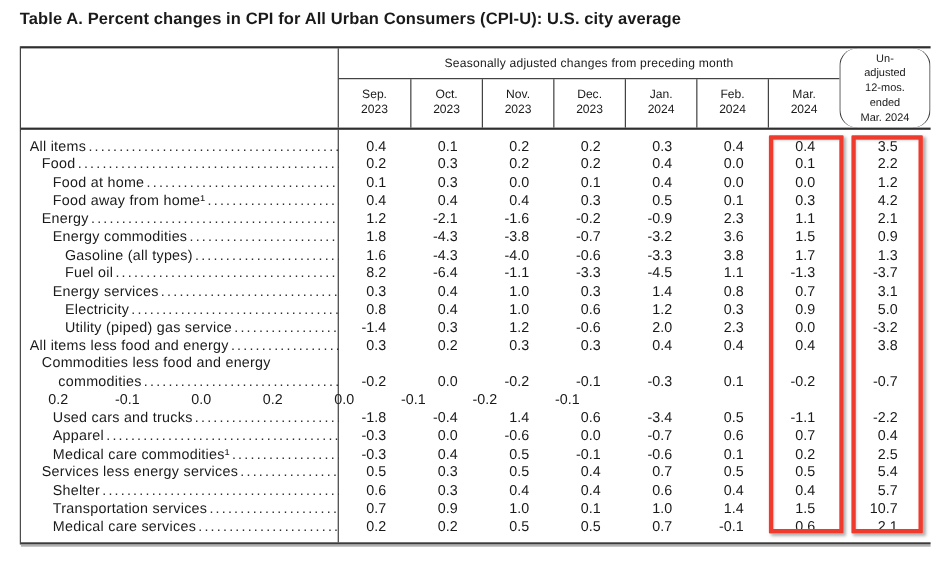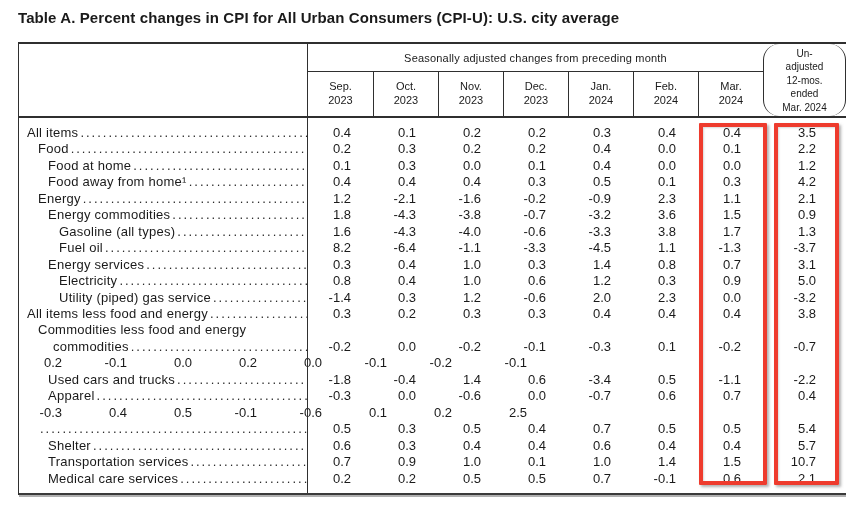--- a/index.html
+++ b/index.html
@@ -378,33 +378,38 @@
           <div class="num">-0.6</div>
           <div class="num">0.0</div>
           <div class="num">-0.7</div>
           <div class="num">0.6</div>
           <div class="num">0.7</div>
           <div class="num unadj">0.4</div>
         </div>
       </div>
       <div class="trow">
         <div class="tline">
+          <div class="stub ind2">
+            <span class="lbl">Medical care commodities¹</span>
+            <span class="dots"></span>
+          </div>
           <div class="num">-0.3</div>
           <div class="num">0.4</div>
           <div class="num">0.5</div>
           <div class="num">-0.1</div>
           <div class="num">-0.6</div>
           <div class="num">0.1</div>
           <div class="num">0.2</div>
           <div class="num unadj">2.5</div>
         </div>
       </div>
       <div class="trow">
         <div class="tline">
           <div class="stub ind1">
+            <span class="lbl">Services less energy services</span>
             <span class="dots"></span>
           </div>
           <div class="num">0.5</div>
           <div class="num">0.3</div>
           <div class="num">0.5</div>
           <div class="num">0.4</div>
           <div class="num">0.7</div>
           <div class="num">0.5</div>
           <div class="num">0.5</div>
           <div class="num unadj">5.4</div>

